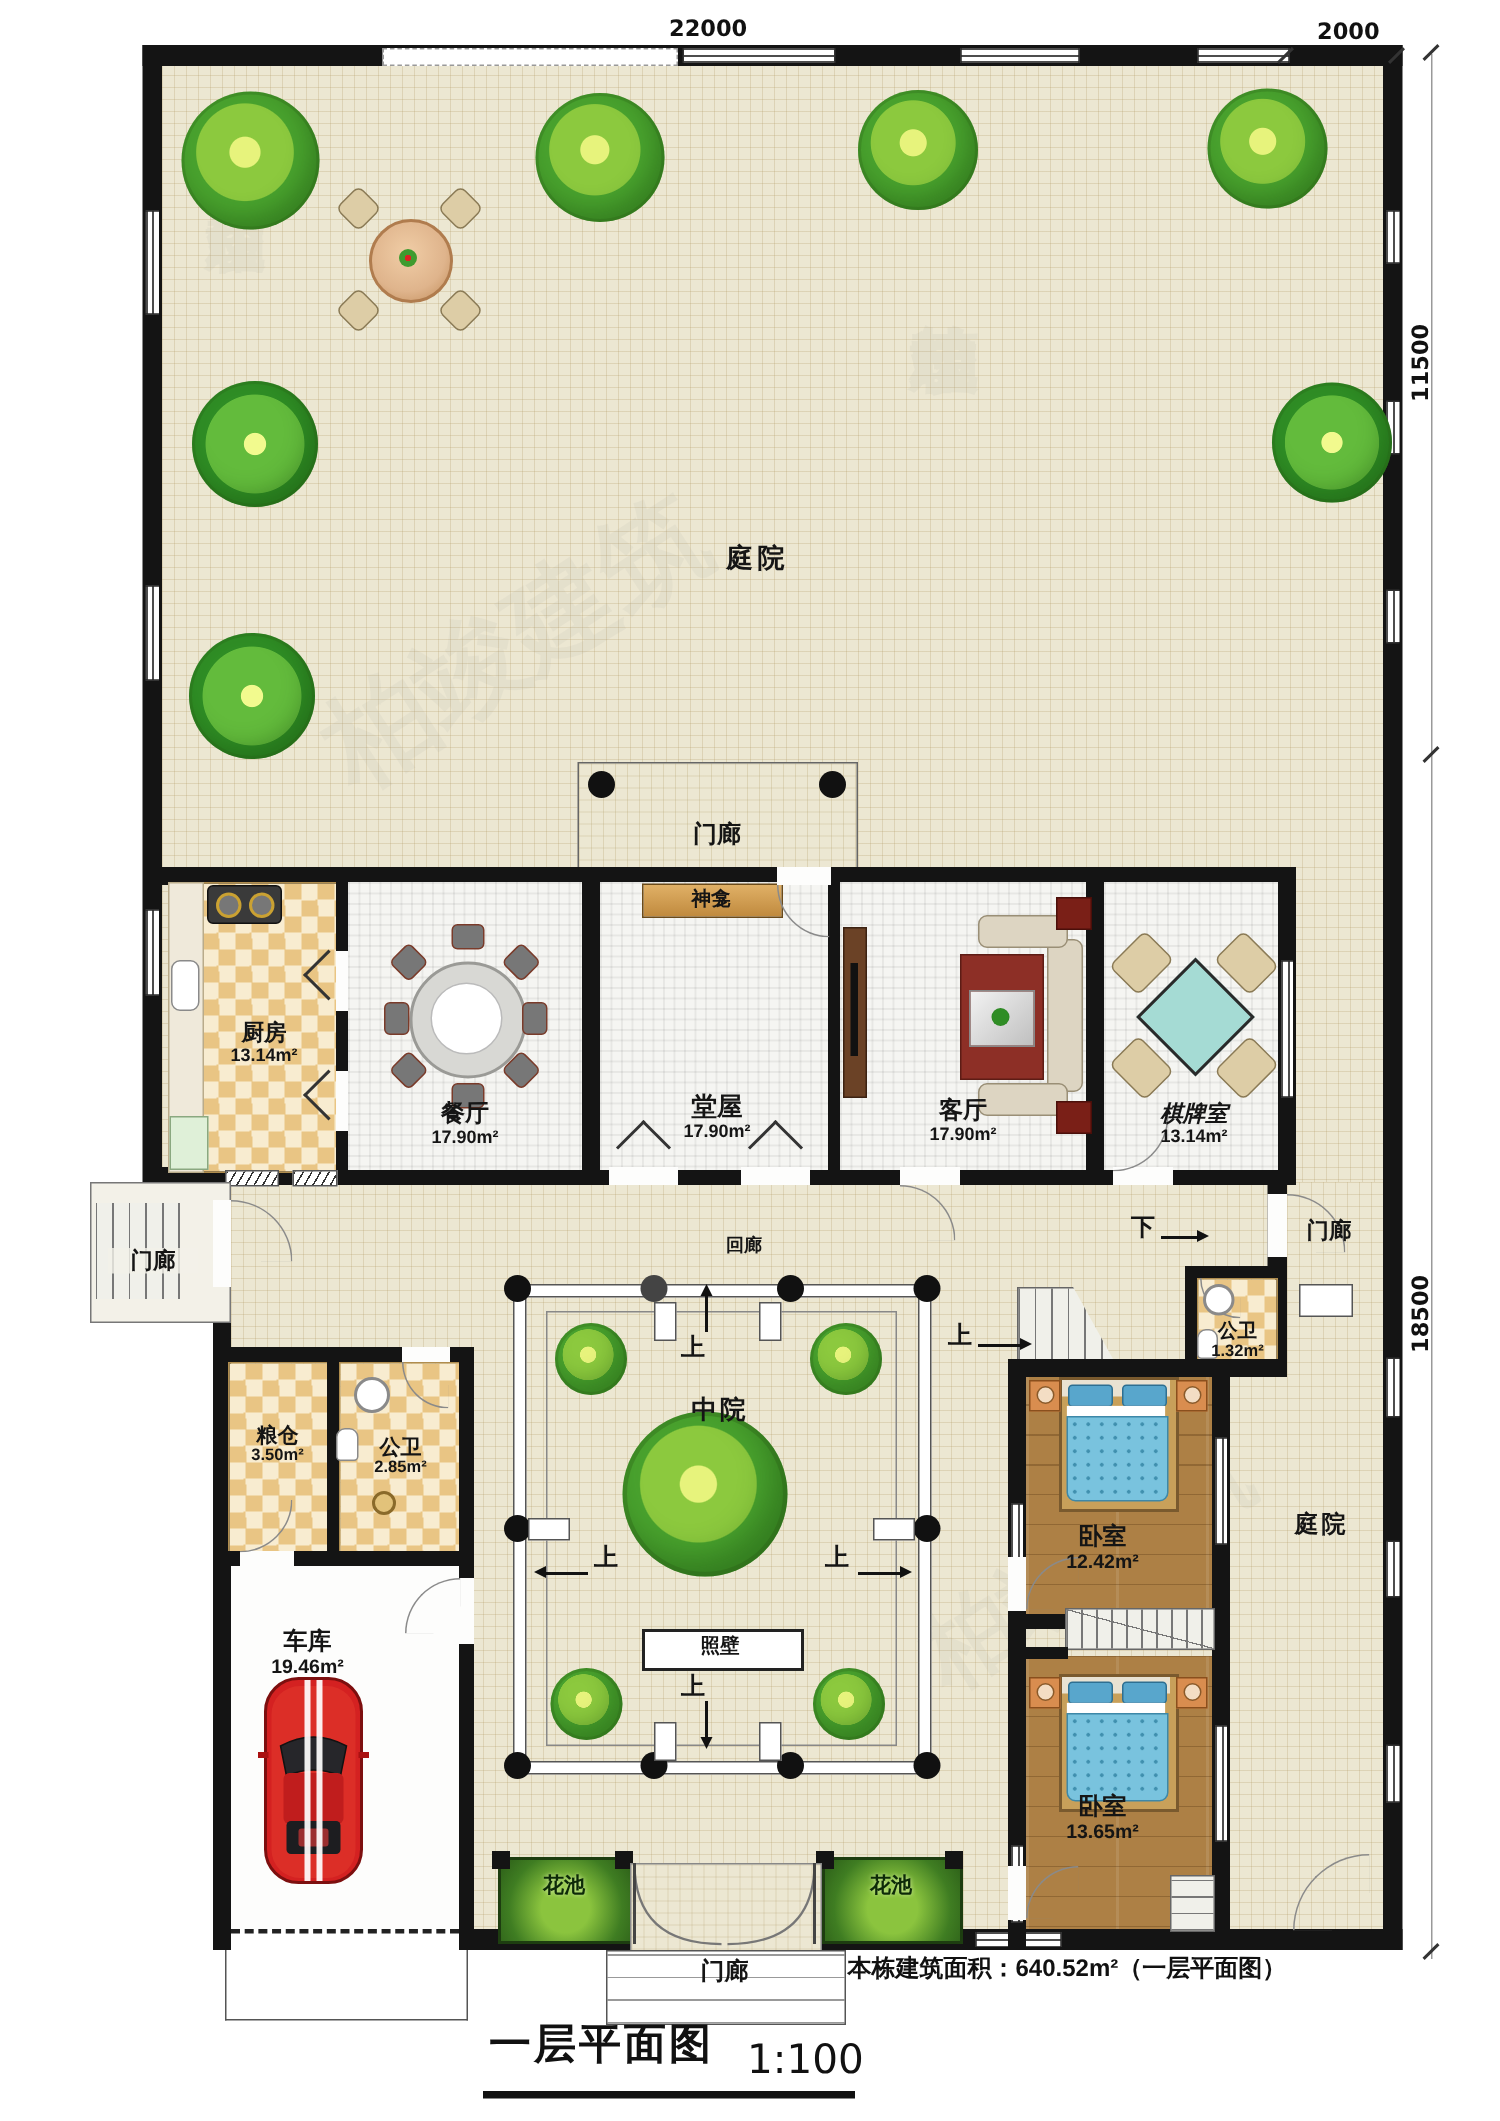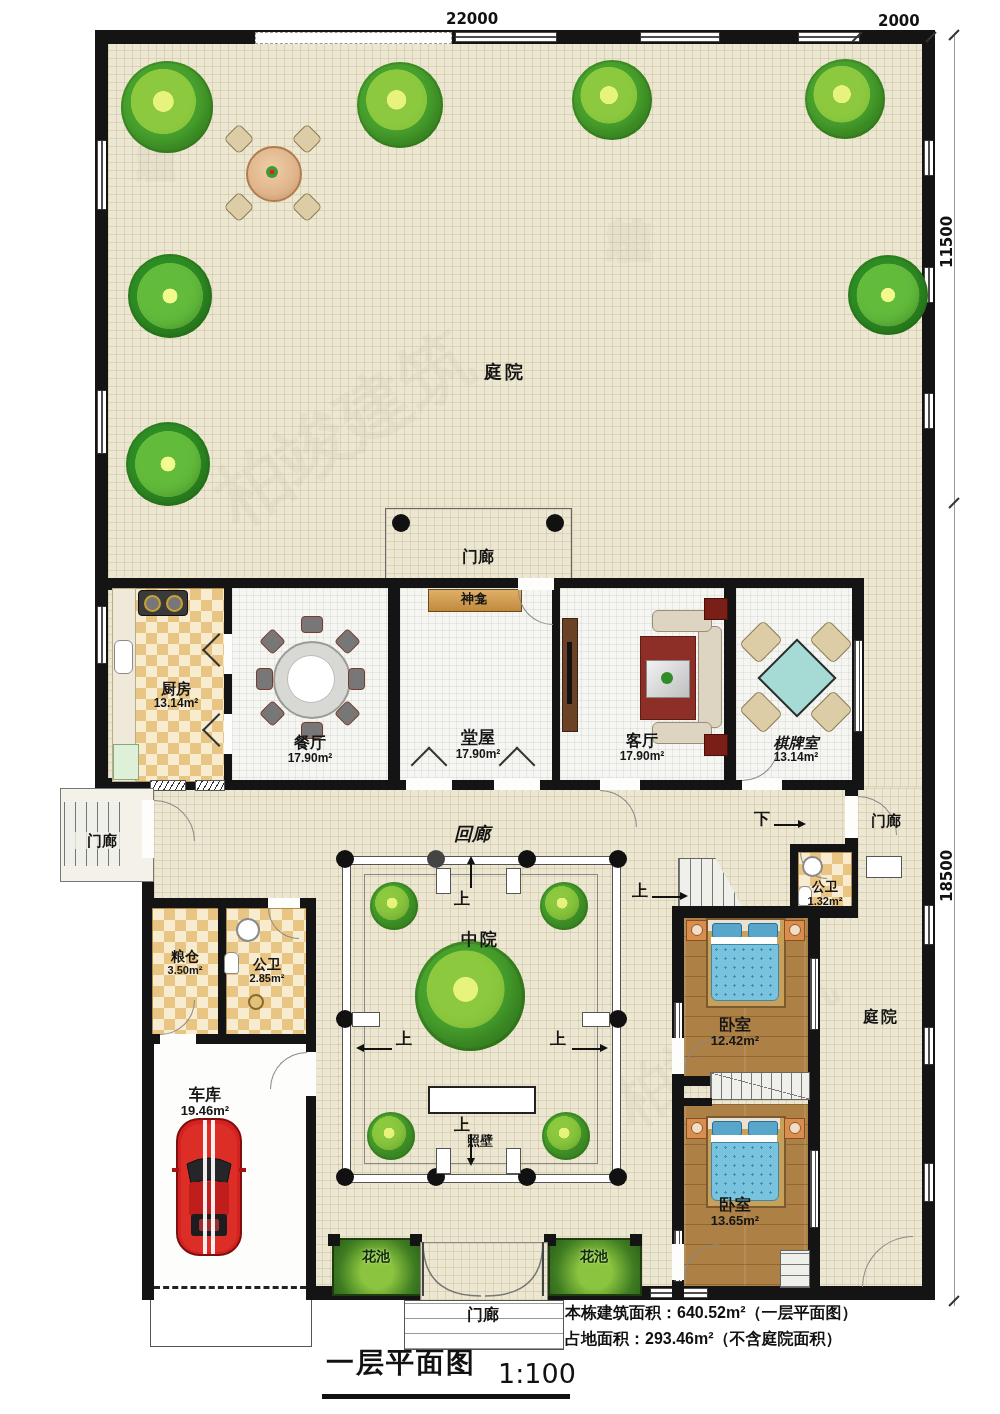--- a/index.html
+++ b/index.html
@@ -207,21 +207,21 @@
     <div class="nm" style="font-size:15px;font-style:italic;">棋牌室</div>
     <div class="nm" style="font-size:12px;">13.14m²</div>
   </div>
 
   <div class="abs" style="left:60px;top:788px;width:92px;height:92px;background:#f3f1e8;border:1px solid #777;"></div>
   <div class="treads-v" style="left:64px;top:802px;width:56px;height:64px;border:none;"></div>
   <div class="lbl nm" style="left:72px;top:832px;width:60px;font-size:15px;background:rgba(243,241,232,.8);">门廊</div>
   <div class="white" style="left:142px;top:800px;width:12px;height:58px;"></div>
   <div class="arc" style="left:154px;top:800px;width:40px;height:40px;border-left:none;border-bottom:none;border-top-right-radius:100%;"></div>
 
-  <div class="lbl nm" style="left:442px;top:824px;width:60px;font-size:18px;font-style:italic;">回廊</div>
+  <div class="lbl nm" style="left:466px;top:824px;width:60px;font-size:12px;">回廊</div>
 
   <div class="rail" style="left:345px;top:856px;width:272px;height:7px;"></div>
   <div class="rail" style="left:345px;top:1174px;width:272px;height:7px;"></div>
   <div class="rail" style="left:342px;top:856px;width:7px;height:325px;"></div>
   <div class="rail" style="left:612px;top:856px;width:7px;height:325px;"></div>
   <div class="abs" style="left:364px;top:874px;width:232px;height:288px;border:1px solid #888;"></div>
 
   <div class="col" style="left:336px;top:850px;"></div>
   <div class="col" style="left:427px;top:850px;background:#444;"></div>
   <div class="col" style="left:518px;top:850px;"></div>
@@ -242,21 +242,21 @@
 
   <div class="tree" style="left:370px;top:882px;width:48px;height:48px;"></div>
   <div class="tree" style="left:540px;top:882px;width:48px;height:48px;"></div>
   <div class="tree" style="left:367px;top:1112px;width:48px;height:48px;"></div>
   <div class="tree" style="left:542px;top:1112px;width:48px;height:48px;"></div>
   <div class="tree" style="left:415px;top:941px;width:110px;height:110px;box-shadow:inset 0 0 0 3px rgba(40,90,20,.3), inset -10px -12px 20px rgba(20,70,10,.4);"></div>
 
   <div class="lbl nm" style="left:440px;top:930px;width:80px;font-size:17px;letter-spacing:2px;">中院</div>
 
   <div class="abs" style="left:428px;top:1086px;width:104px;height:24px;background:#fff;border:2px solid #222;"></div>
-  <div class="lbl nm" style="left:448px;top:1090px;width:64px;font-size:13px;margin-top:44px;">照壁</div>
+  <div class="lbl nm" style="left:448px;top:1090px;width:64px;font-size:13px;">照壁</div>
 
   <div class="aline" style="left:470px;top:862px;width:1.5px;height:26px;"></div>
   <div class="ah ah-up" style="left:467px;top:856px;"></div>
   <div class="lbl nm" style="left:452px;top:890px;width:20px;font-size:16px;">上</div>
 
   <div class="aline" style="left:362px;top:1048px;width:30px;height:1.5px;"></div>
   <div class="ah ah-left" style="left:356px;top:1044px;"></div>
   <div class="lbl nm" style="left:394px;top:1030px;width:20px;font-size:16px;">上</div>
 
   <div class="aline" style="left:572px;top:1048px;width:30px;height:1.5px;"></div>
@@ -428,16 +428,15 @@
   <div class="dim" style="left:938px;top:902px;transform:rotate(-90deg);transform-origin:left top;">18500</div>
 
   <div class="abs" style="left:326px;top:1344px;width:250px;">
     <span class="nm" style="font-size:28px;letter-spacing:2px;">一层平面图</span>
   </div>
   <div class="abs nm" style="left:498px;top:1358px;font-size:27px;font-weight:normal;font-family:'DejaVu Sans',sans-serif;">1:100</div>
   <div class="abs" style="left:322px;top:1394px;width:248px;height:5px;background:#111;"></div>
 
   <div class="abs" style="left:565px;top:1300px;width:430px;font-size:16px;font-weight:bold;line-height:26px;">
     <div>本栋建筑面积：640.52m²（一层平面图）</div>
-    <div>占地面积：293.46m²（不含庭院面积）</div>
   </div>
 
 </div>
 
 </body></html>

